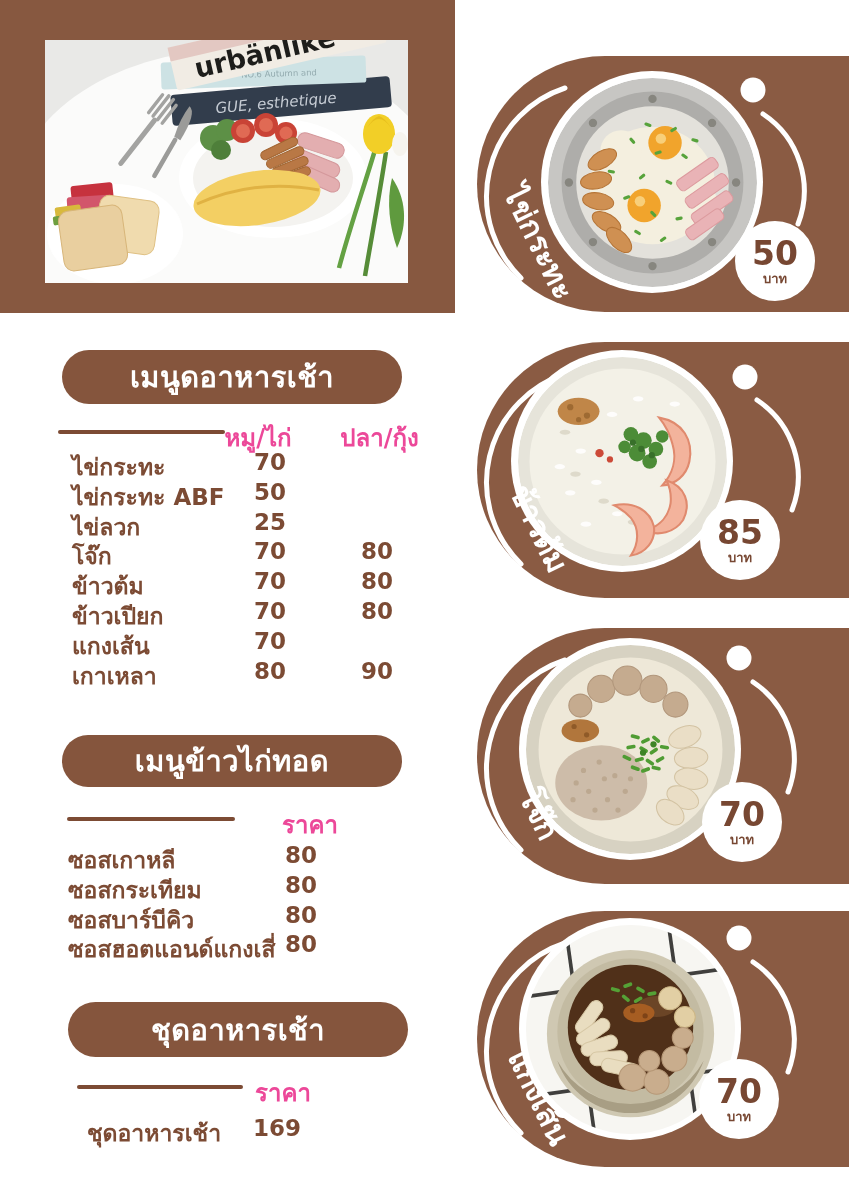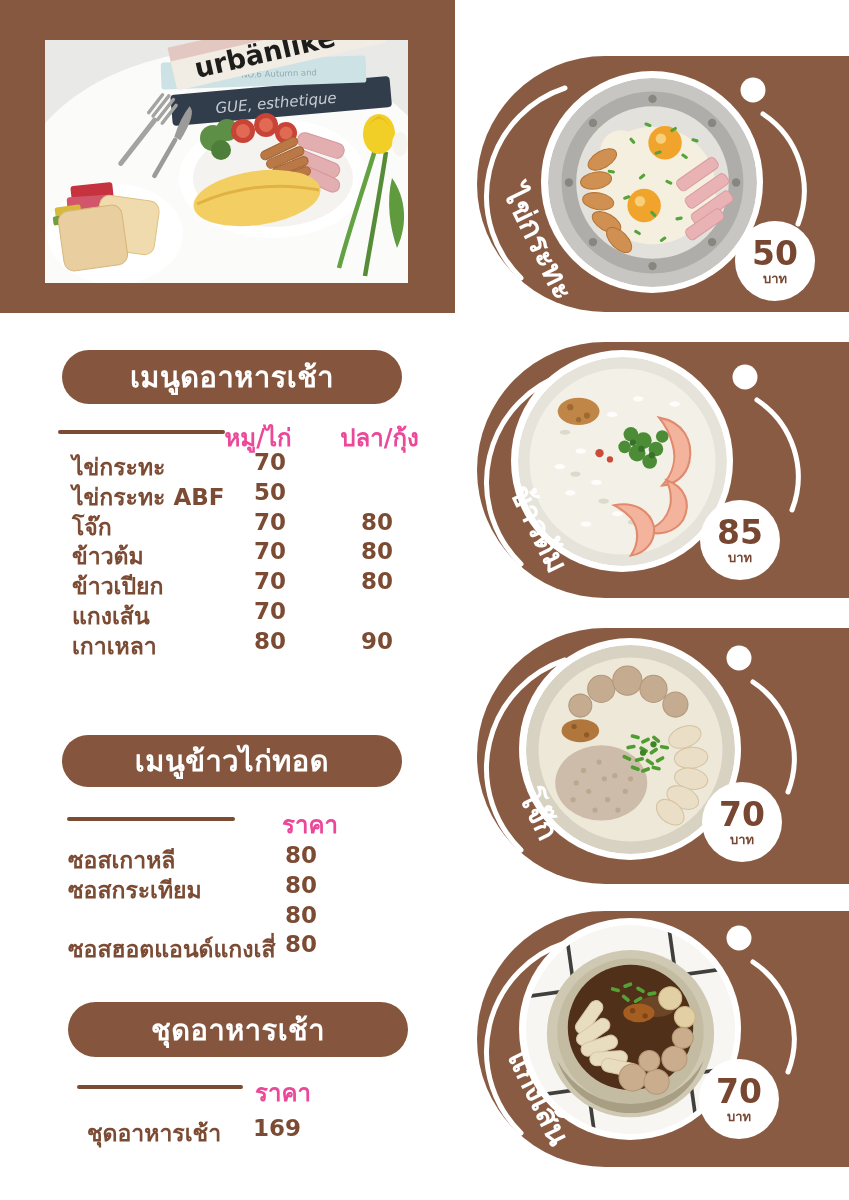--- a/index.html
+++ b/index.html
@@ -154,20 +154,25 @@
         <span class="nm" style="left:72px">ไข่กระทะ</span>
         <span class="pv" style="left:225px;width:90px">70</span>
         <span class="pv" style="left:332px;width:90px"></span>
       </div>
       <div class="row">
         <span class="nm" style="left:72px">ไข่กระทะ ABF</span>
         <span class="pv" style="left:225px;width:90px">50</span>
         <span class="pv" style="left:332px;width:90px"></span>
       </div>
       <div class="row">
+        <span class="nm" style="left:72px">ไข่ลวก</span>
+        <span class="pv" style="left:225px;width:90px">25</span>
+        <span class="pv" style="left:332px;width:90px"></span>
+      </div>
+      <div class="row">
         <span class="nm" style="left:72px">โจ๊ก</span>
         <span class="pv" style="left:225px;width:90px">70</span>
         <span class="pv" style="left:332px;width:90px">80</span>
       </div>
       <div class="row">
         <span class="nm" style="left:72px">ข้าวต้ม</span>
         <span class="pv" style="left:225px;width:90px">70</span>
         <span class="pv" style="left:332px;width:90px">80</span>
       </div>
       <div class="row">
@@ -199,20 +204,21 @@
     <div class="rows" style="top:107px">
       <div class="row">
         <span class="nm" style="left:68px">ซอสเกาหลี</span>
         <span class="pv" style="left:256px;width:90px">80</span>
       </div>
       <div class="row">
         <span class="nm" style="left:68px">ซอสกระเทียม</span>
         <span class="pv" style="left:256px;width:90px">80</span>
       </div>
       <div class="row">
+        <span class="nm" style="left:68px">ซอสบาร์บีคิว</span>
         <span class="pv" style="left:256px;width:90px">80</span>
       </div>
       <div class="row">
         <span class="nm" style="left:68px">ซอสฮอตแอนด์แกงเสี่</span>
         <span class="pv" style="left:256px;width:90px">80</span>
       </div>
     </div>
   </section>
 
   <section class="msec" style="top:1002px">

